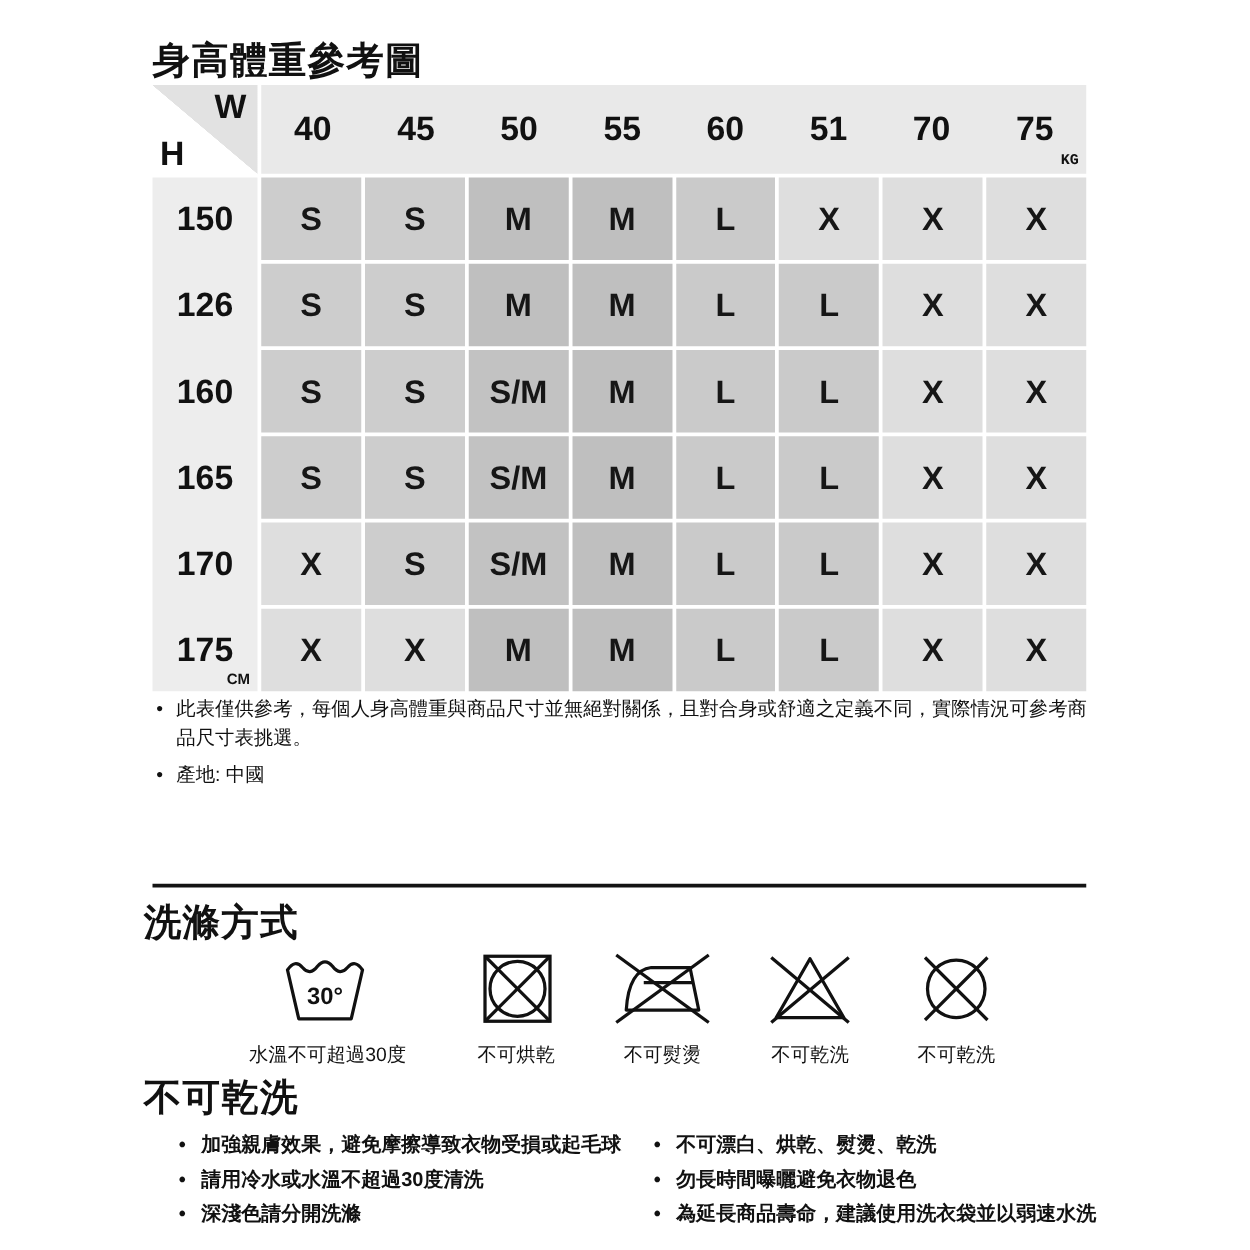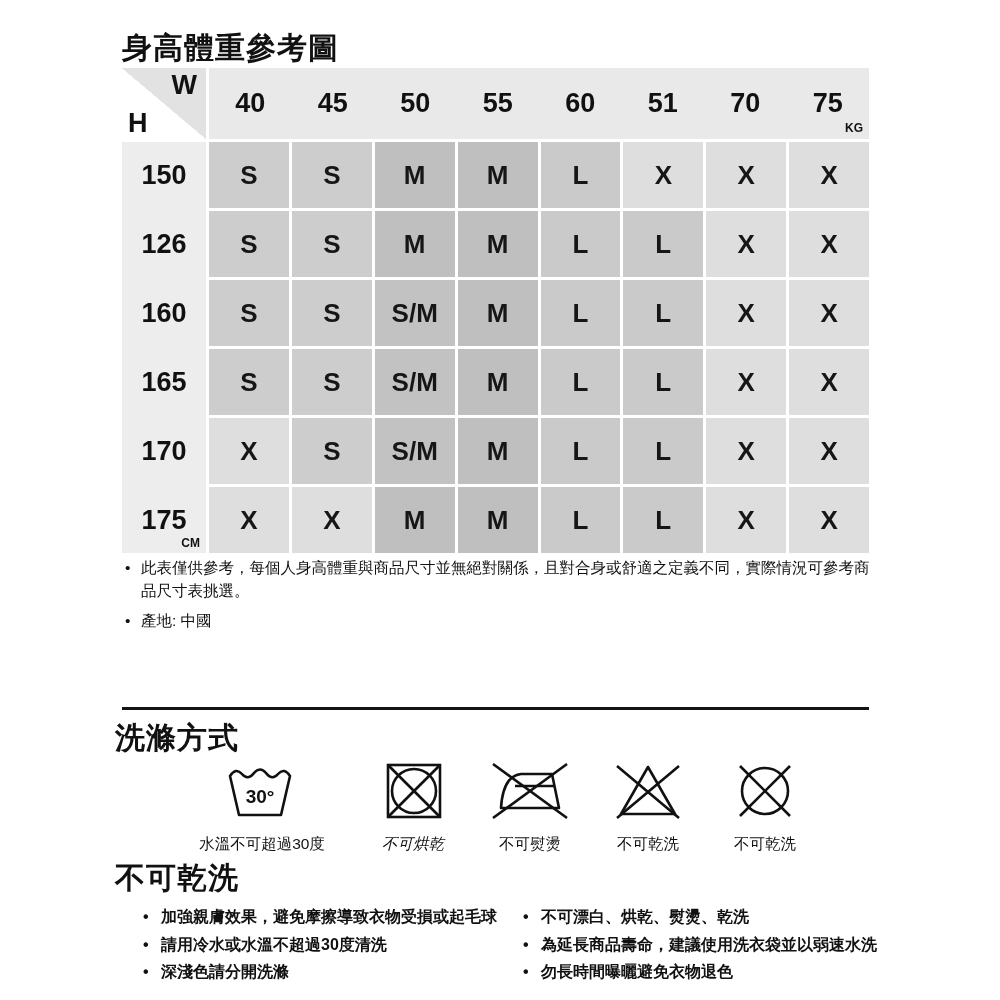--- a/index.html
+++ b/index.html
@@ -11,21 +11,21 @@
   
   .size-table { position:absolute; left:122px; top:68px; width:747px; }
   .header-row { display:flex; height:71px; margin-bottom:3px; }
   .corner { width:84px; position:relative; margin-right:3px;
             background:linear-gradient(to bottom left,#e2e2e2 50%,#ffffff 50.3%); }
   .corner .w-label { position:absolute; top:2px; right:9px; font-size:27px; font-weight:bold; }
   .corner .h-label { position:absolute; bottom:0px; left:6px; font-size:27px; font-weight:bold; }
   .weights { flex:1; background:#e9e9e9; display:flex; position:relative; }
   .w-cell { flex:1; display:flex; align-items:center; justify-content:center;
             font-size:27px; font-weight:bold; }
-  .kg-unit { position:absolute; right:6px; bottom:4px; font-size:12px; font-weight:bold; }
+  .kg-unit { position:absolute; right:6px; bottom:4px; font-size:12px; font-weight:bold;font-family:Liberation Mono, monospace; }
 
   .table-body { position:relative; }
   .hcol-bg { position:absolute; left:0; top:0; bottom:0; width:84px; background:#ededed; }
   .grid { position:relative; display:grid; grid-template-columns:84px repeat(8,1fr);
           grid-auto-rows:66px; gap:3px; }
   .h-cell { display:flex; align-items:center; justify-content:center;
             font-size:27px; font-weight:bold; background:transparent; }
   .cell { display:flex; align-items:center; justify-content:center;
           font-size:26px; font-weight:bold; color:#161616; }
   .cm-unit { position:absolute; left:0; bottom:3px; width:84px; text-align:right;
@@ -38,21 +38,21 @@
   .notes li::before { content:"\2022"; position:absolute; left:3px; top:0; }
   .note-red { color:#f14f4f; }
 
   .divider { position:absolute; left:122px; top:707px; width:747px; height:3px; background:#141414; }
 
   
   .wash-title { position:absolute; left:115px; top:718px; font-size:30px; font-weight:bold; letter-spacing:1px; }
   .wash-item { position:absolute; top:760px; width:170px; text-align:center; }
   .wash-item svg { display:block; margin:0 auto; }
   .wash-label { display:block; margin-top:12px; font-size:15.5px; }
-  .wash-1 { left:177px; } .wash-2 { left:328px;font-style:italic; } .wash-3 { left:445px; }
+  .wash-1 { left:177px; } .wash-2 { left:328px; } .wash-3 { left:445px; }
   .wash-4 { left:563px; } .wash-5 { left:680px; }
   .wash-temp { font-size:19px; font-weight:600; fill:#111; }
 
   
   .care-title { position:absolute; left:115px; top:858px; font-size:30px; font-weight:bold; letter-spacing:1px; }
   .care-col { position:absolute; top:903px;font-weight:bold; }
   .care-left { left:140px; width:380px; }
   .care-right { left:520px; width:420px; }
   .care-col li { list-style:none; position:relative; padding-left:21px;
                  font-size:16px; line-height:27.5px; }
@@ -199,15 +199,15 @@
 </div>
 
 <h2 class="care-title">不可乾洗</h2>
 <ul class="care-col care-left">
   <li>加強親膚效果，避免摩擦導致衣物受損或起毛球</li>
   <li>請用冷水或水溫不超過30度清洗</li>
   <li>深淺色請分開洗滌</li>
 </ul>
 <ul class="care-col care-right">
   <li>不可漂白、烘乾、熨燙、乾洗</li>
+  <li>勿長時間曝曬避免衣物退色</li>
   <li>為延長商品壽命，建議使用洗衣袋並以弱速水洗</li>
-  <li>勿長時間曝曬避免衣物退色</li>
 </ul>
 
 </body></html>

